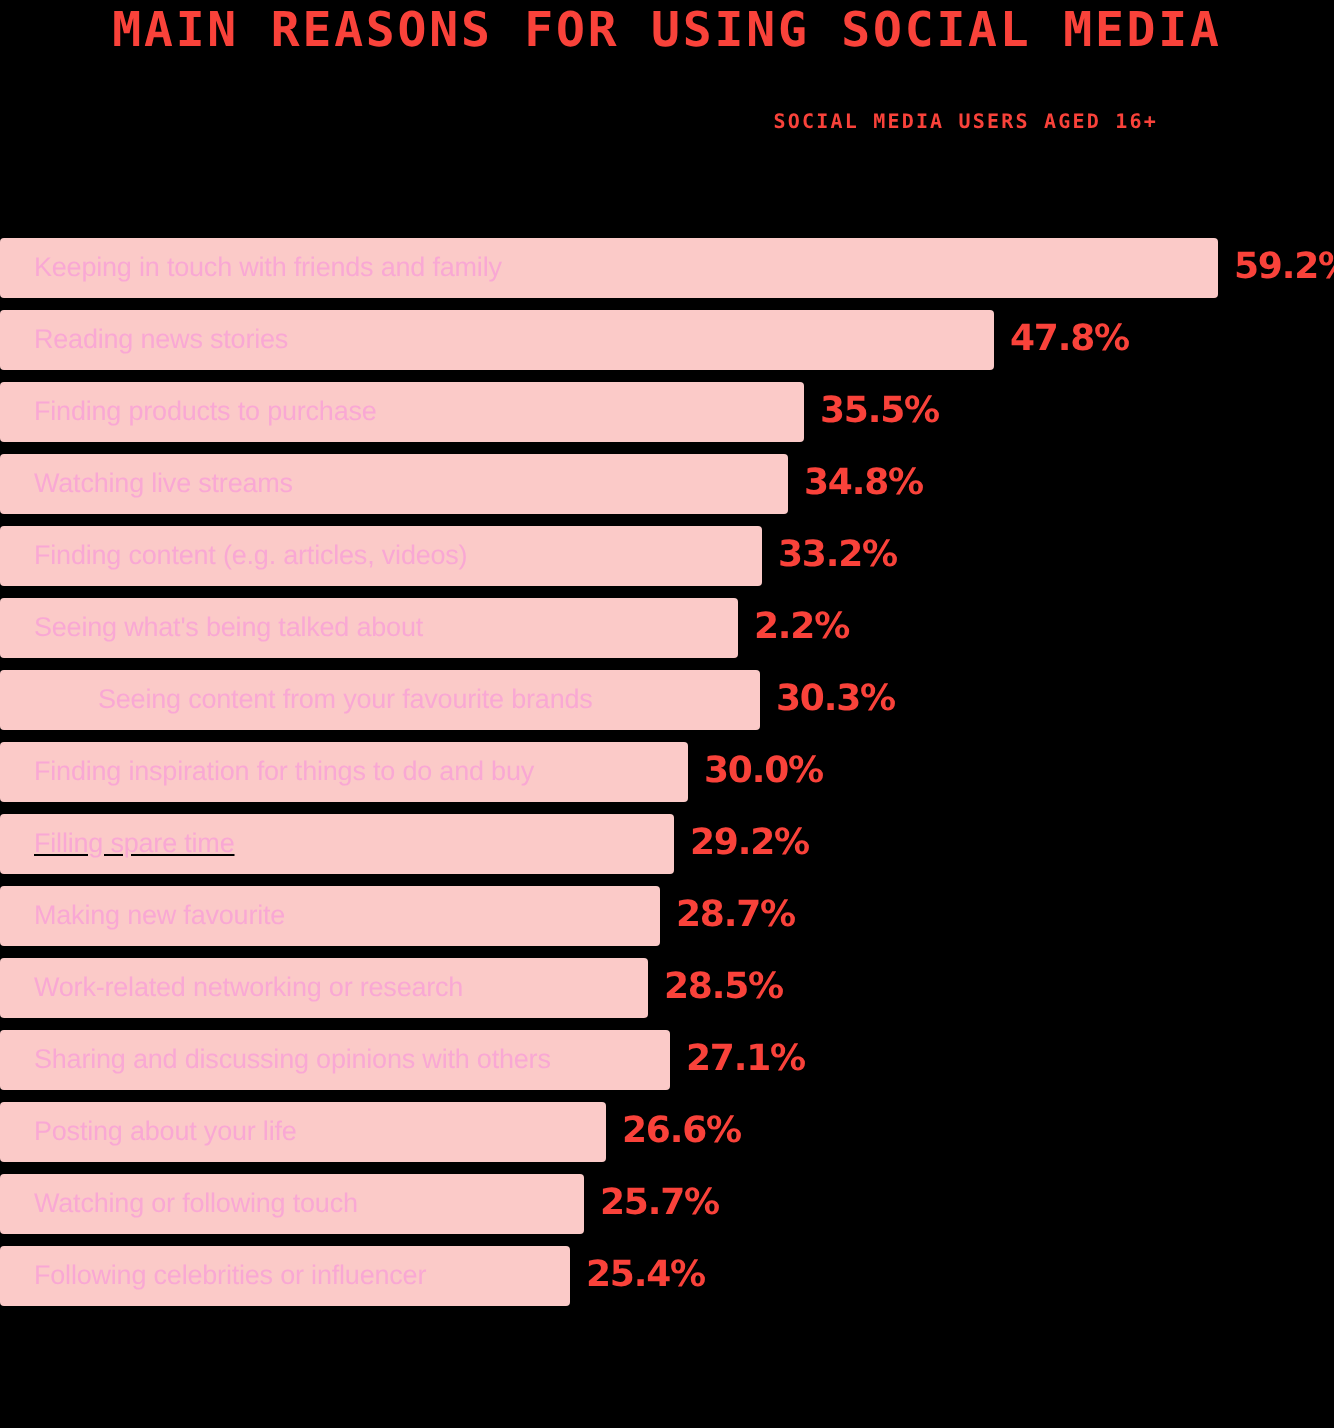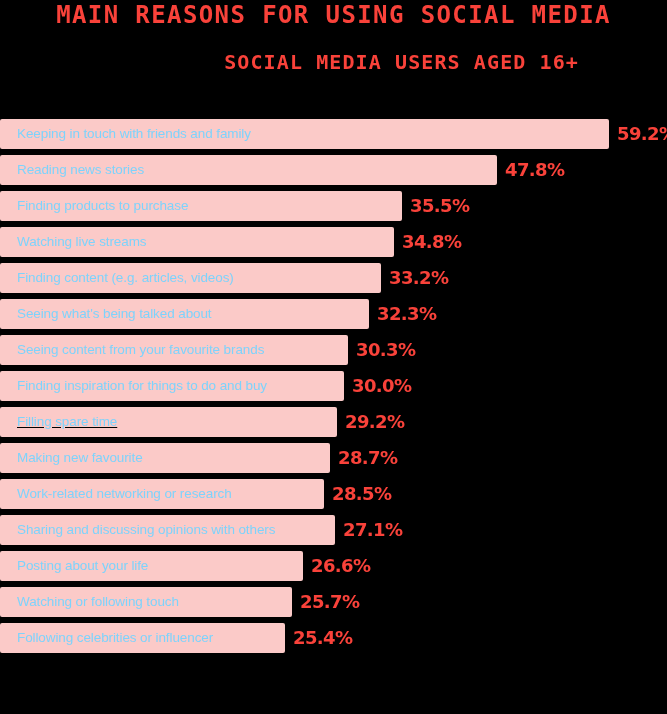--- a/index.html
+++ b/index.html
@@ -37,21 +37,21 @@
     letter-spacing: 1.4px;
     line-height: 30px;
     margin: 0;
     padding: 0 10px;
     white-space: nowrap;
   }
   #chart-subtitle {
     color: #f9423a;
     font-family: "DejaVu Sans Mono", "Liberation Mono", monospace;
     font-weight: 700;
-    font-size: 20px;
+    font-size: 10px;
     letter-spacing: 1.1px;
     line-height: 20px;
     margin: 0;
     padding-top: 22px;
     padding-right: 88px;
     text-align: right;
     white-space: nowrap;
   }
 
   
@@ -81,21 +81,21 @@
     left: 0;
     top: 0;
     height: 30px;
     width: 100%;
     background: #fbcac8;
     border-radius: 2px;
   }
   .bar-label {
     position: relative;
     z-index: 2;
-    color: #7dd3fc;
+    color: #f9a8d4;
     font-family: "Liberation Sans", sans-serif;
     font-size: 13.5px;
     font-weight: 400;
     line-height: 30px;
     padding-left: 17px;
     letter-spacing: -0.1px;
   }
   .bar-value {
     flex: 0 0 auto;
     color: #f9423a;
@@ -151,24 +151,24 @@
           <div class="bar-fill"></div>
           <span class="bar-label">Finding content (e.g. articles, videos)</span>
         </div>
         <span class="bar-value">33.2%</span>
       </div>
       <div class="bar-row">
         <div class="bar-track" style="width: 369px;">
           <div class="bar-fill"></div>
           <span class="bar-label">Seeing what's being talked about</span>
         </div>
-        <span class="bar-value">32.3%</span>
-      </div>
-      <div class="bar-row">
-        <div class="bar-track" style="width: 348px;">
+        <span class="bar-value">2.2%</span>
+      </div>
+      <div class="bar-row">
+        <div class="bar-track" style="width: 348px; padding-left: 32px;">
           <div class="bar-fill"></div>
           <span class="bar-label">Seeing content from your favourite brands</span>
         </div>
         <span class="bar-value">30.3%</span>
       </div>
       <div class="bar-row">
         <div class="bar-track" style="width: 344px;">
           <div class="bar-fill"></div>
           <span class="bar-label">Finding inspiration for things to do and buy</span>
         </div>

